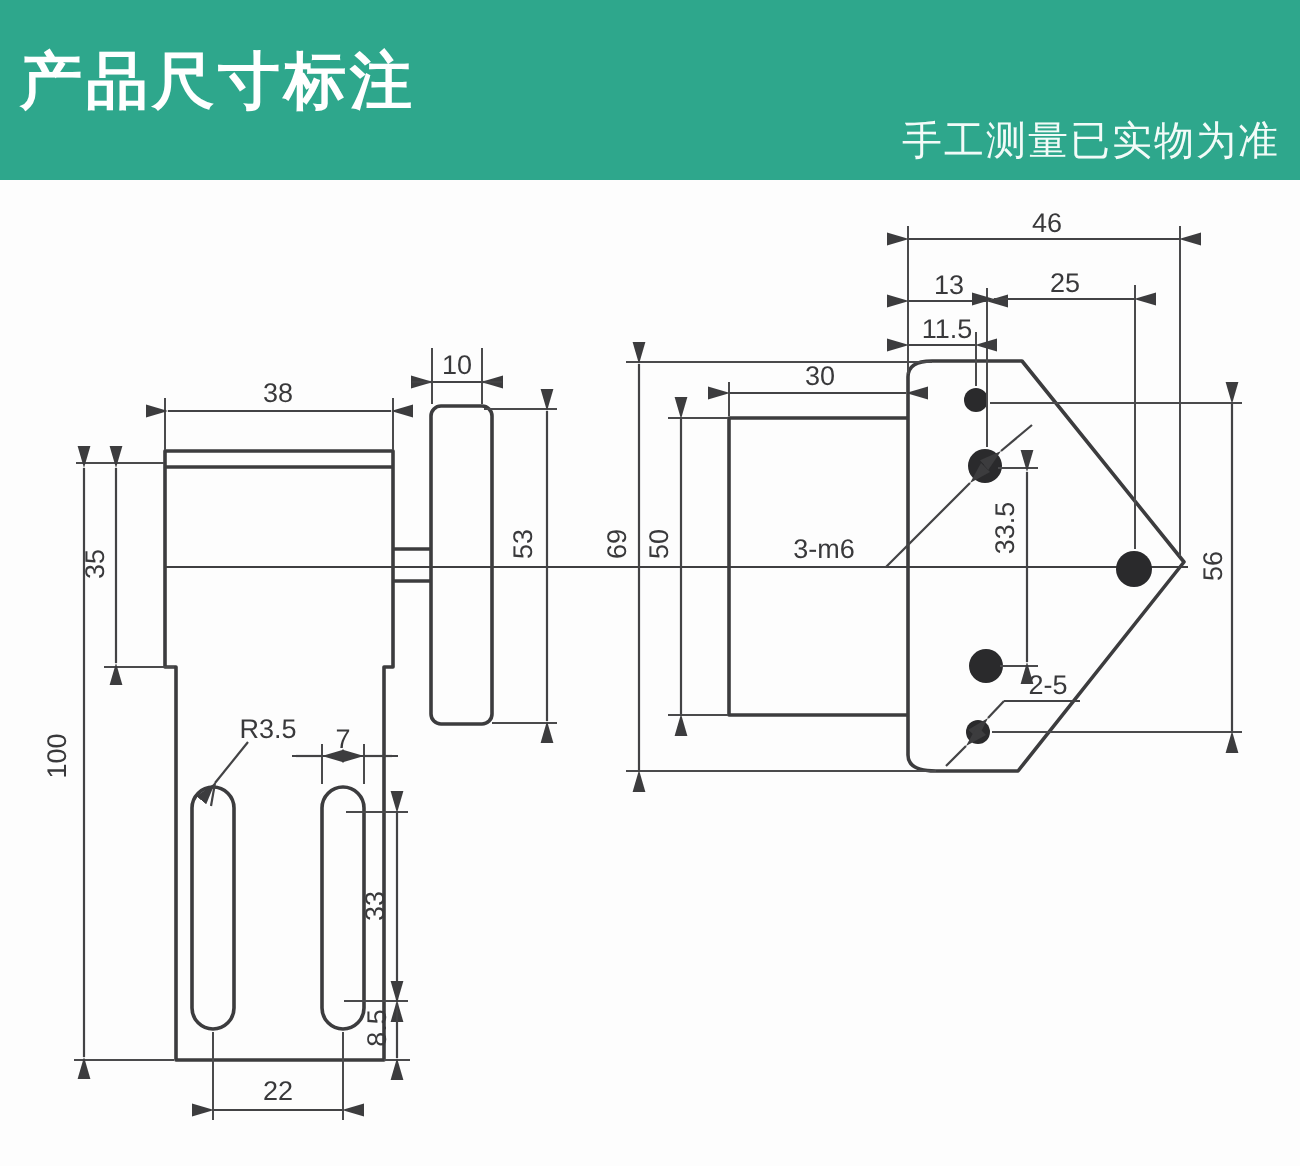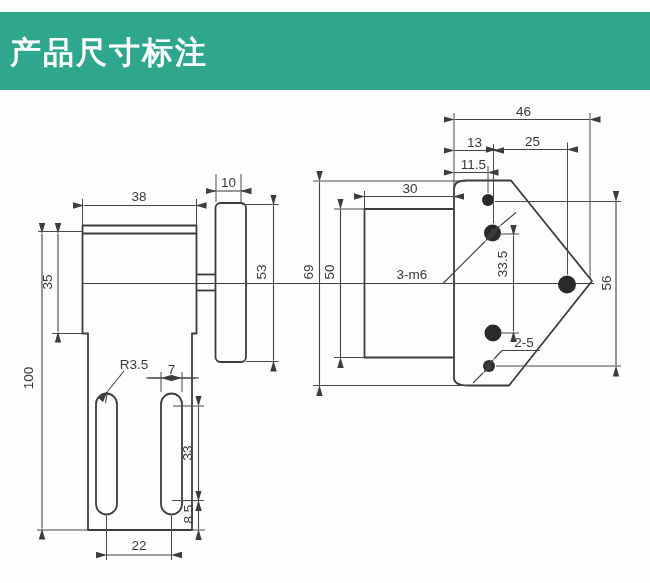--- a/index.html
+++ b/index.html
@@ -6,21 +6,20 @@
   body{
     width:650px;height:583px;overflow:hidden;
     background:#fdfdfd;
     font-family:"Liberation Sans",sans-serif;
     position:relative;
   }
   .header{
     position:absolute;left:0;top:0;width:650px;height:90px;
     background:#2ea78c;
     box-sizing:border-box;
-    margin-top:12px;
   }
   .header-title{
     position:absolute;left:10px;top:20px;
     color:#ffffff;font-size:31px;font-weight:600;letter-spacing:2px;
   }
   .header-note{
     position:absolute;right:10px;bottom:6px;
     color:#f2fbf8;font-size:20px;letter-spacing:1px;
   }
   .drawing-wrap{
@@ -36,20 +35,21 @@
   .thin{stroke:#4a4a4c;stroke-width:1;fill:none;}
   .dim{stroke:#434345;stroke-width:1.1;fill:none;}
   .center{stroke:#3f3f41;stroke-width:1.1;fill:none;}
   .hole{fill:#2a2a2c;stroke:none;}
 </style>
 </head>
 <body>
 
 <div class="header">
   <div class="header-title">产品尺寸标注</div>
+  <div class="header-note">手工测量已实物为准</div>
 </div>
 
 <div class="drawing-wrap">
 <svg width="650" height="493" viewBox="0 90 650 493">
   <defs>
     <marker id="arr" viewBox="-1 -4 12 8" refX="0" refY="0" markerWidth="12" markerHeight="8" markerUnits="userSpaceOnUse" orient="auto-start-reverse">
       <path d="M0,0 L11,-3.2 L11,3.2 Z" fill="#3c3c3e"></path>
     </marker>
   </defs>
 

